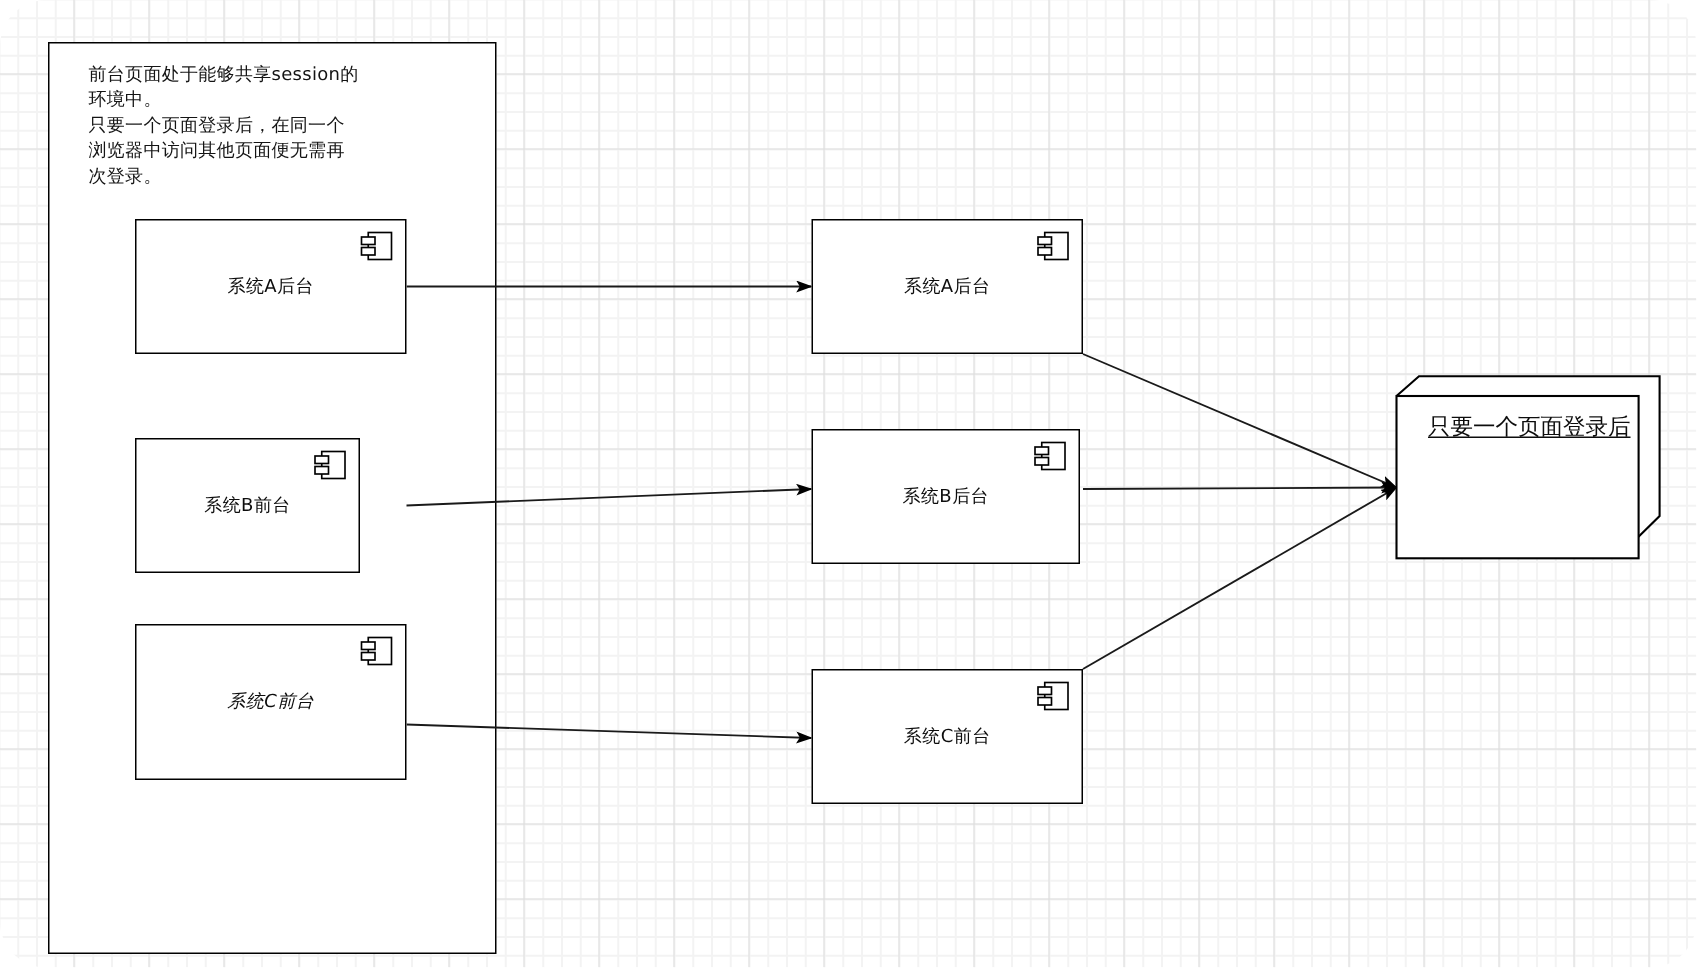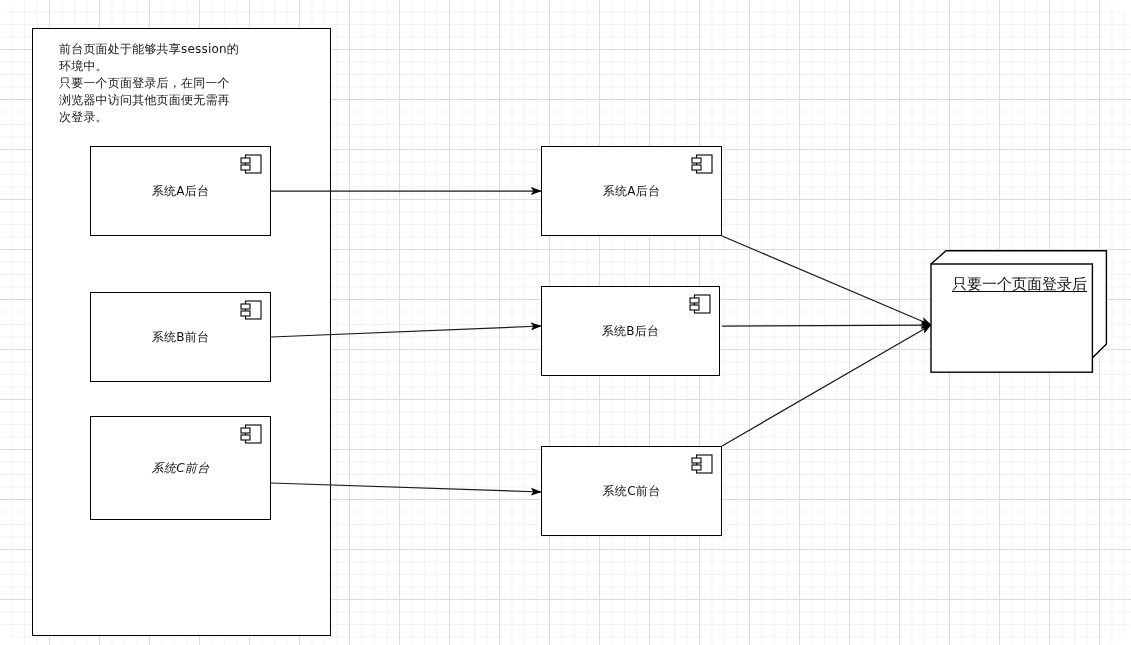--- a/index.html
+++ b/index.html
@@ -120,21 +120,21 @@
 
   <div id="component-layer">
       <div class="component" style="left: 90px; top: 146px; width: 181px; height: 90px;">
         <span class="uml-icon"><svg width="22" height="20" viewBox="0 0 22 20">
             <rect x="5.5" y="1" width="15.5" height="18" fill="#ffffff" stroke="#000000" stroke-width="1.1"></rect>
             <rect x="1" y="4" width="9" height="5" fill="#ffffff" stroke="#000000" stroke-width="1.1"></rect>
             <rect x="1" y="11" width="9" height="5" fill="#ffffff" stroke="#000000" stroke-width="1.1"></rect>
           </svg></span>
         <span class="component-label">系统A后台</span>
       </div>
-      <div class="component" style="left: 90px; top: 292px; width: 181px; height: 90px;">
+      <div class="component" style="left: 90px; top: 292px; width: 150px; height: 90px;">
         <span class="uml-icon"><svg width="22" height="20" viewBox="0 0 22 20">
             <rect x="5.5" y="1" width="15.5" height="18" fill="#ffffff" stroke="#000000" stroke-width="1.1"></rect>
             <rect x="1" y="4" width="9" height="5" fill="#ffffff" stroke="#000000" stroke-width="1.1"></rect>
             <rect x="1" y="11" width="9" height="5" fill="#ffffff" stroke="#000000" stroke-width="1.1"></rect>
           </svg></span>
         <span class="component-label">系统B前台</span>
       </div>
       <div class="component" style="left: 90px; top: 416px; width: 181px; height: 104px; font-style: italic;">
         <span class="uml-icon"><svg width="22" height="20" viewBox="0 0 22 20">
             <rect x="5.5" y="1" width="15.5" height="18" fill="#ffffff" stroke="#000000" stroke-width="1.1"></rect>

